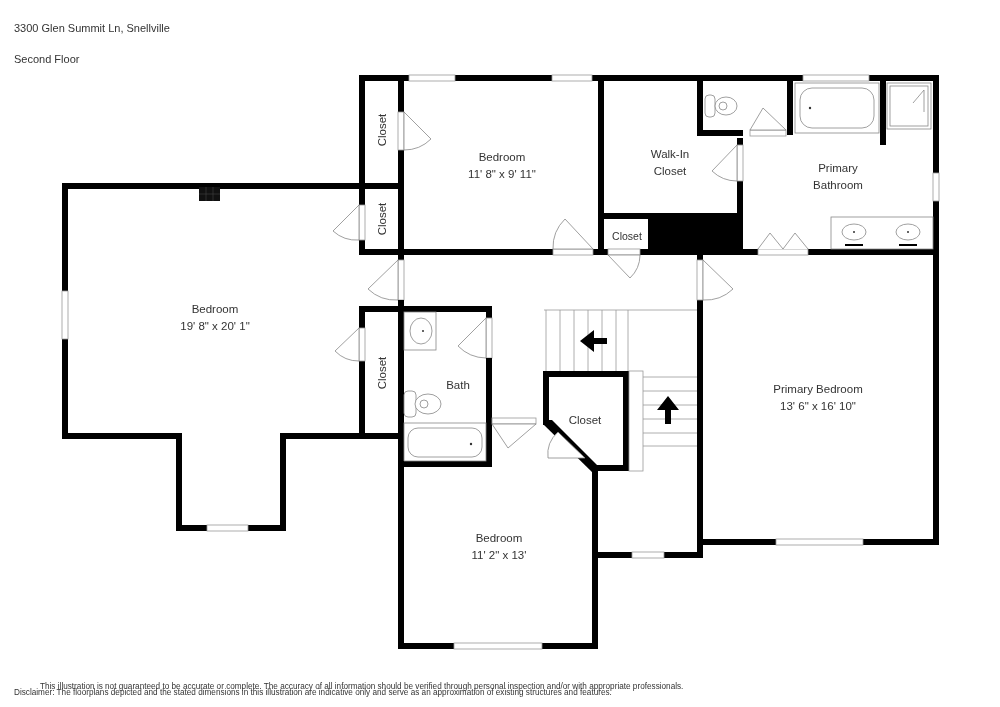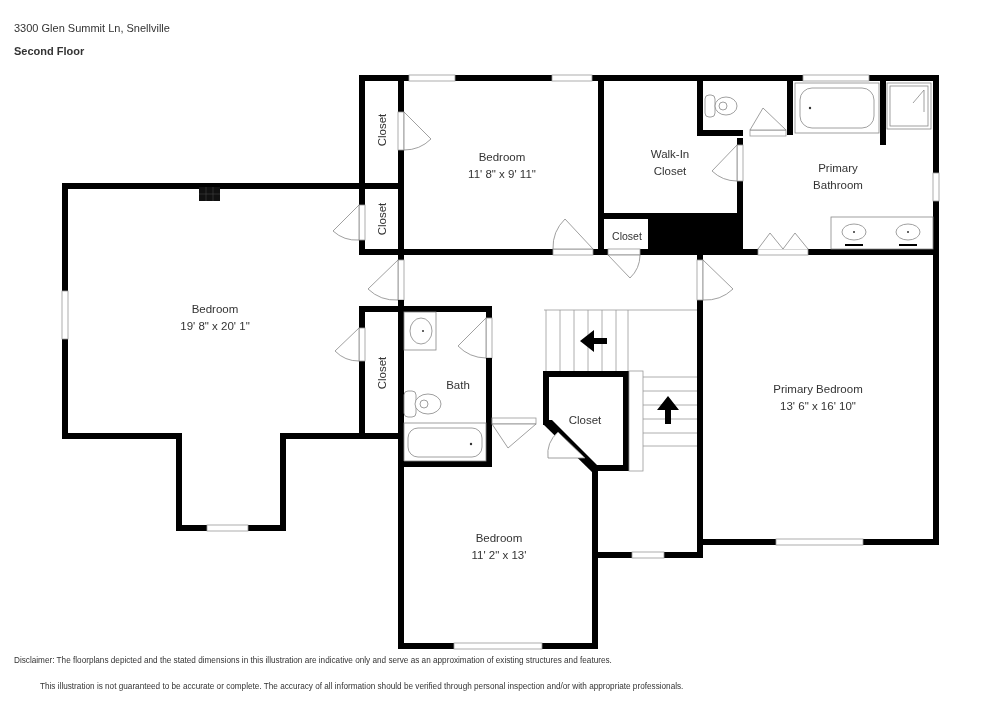--- a/index.html
+++ b/index.html
@@ -1,22 +1,22 @@
 <!DOCTYPE html>
 <html><head>
 <meta charset="utf-8">
 <style>
   html, body { margin: 0; padding: 0; background: #ffffff; }
   body { width: 1000px; height: 707px; position: relative; overflow: hidden;
          font-family: "Liberation Sans", sans-serif; color: #333; }
   .hdr { position: absolute; left: 14px; font-size: 11px; color: #333; }
   .hdr.l1 { top: 22px; }
-  .hdr.l2 { top: 45px; font-weight: bold; }
+  .hdr.l2 { top: 53px; }
   .disc { position: absolute; left: 14px; font-size: 8.2px; color: #333; white-space: nowrap; }
-  .disc.d1 { top: 656px; text-align: center; }
+  .disc.d1 { top: 688px; text-align: center; }
   .disc.d2 { top: 682px; margin-left: 26px; }
   svg { position: absolute; left: 0; top: 0; }
   .wall { fill: #000; }
   .win { fill: #fff; stroke: #999; stroke-width: 0.8; }
   .door { fill: #fff; stroke: #888; stroke-width: 0.8; }
   .fix { fill: #fff; stroke: #888; stroke-width: 0.8; }
   .lbl { font-family: "Liberation Sans", sans-serif; font-size: 11.5px; fill: #333; text-anchor: middle; }
   .stair { stroke: #999; stroke-width: 0.8; fill: none; }
 </style>
 </head>

